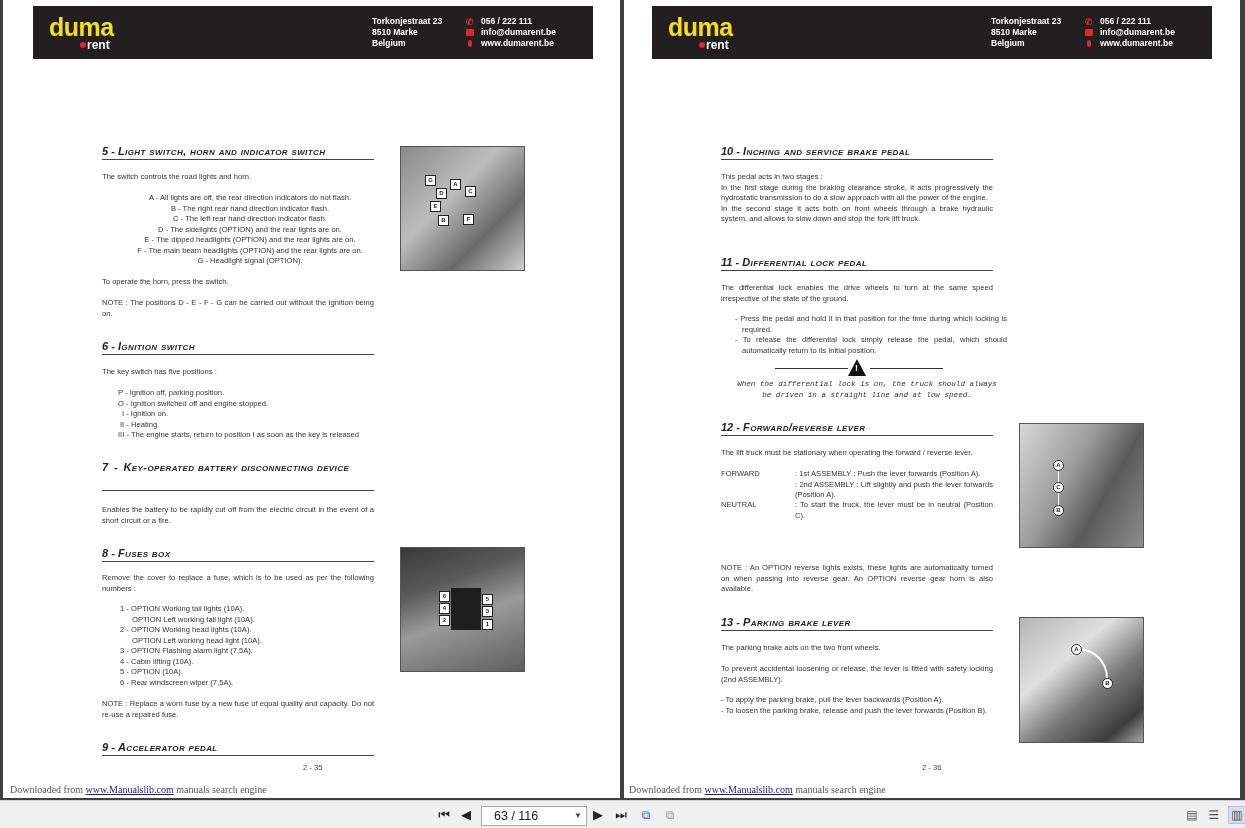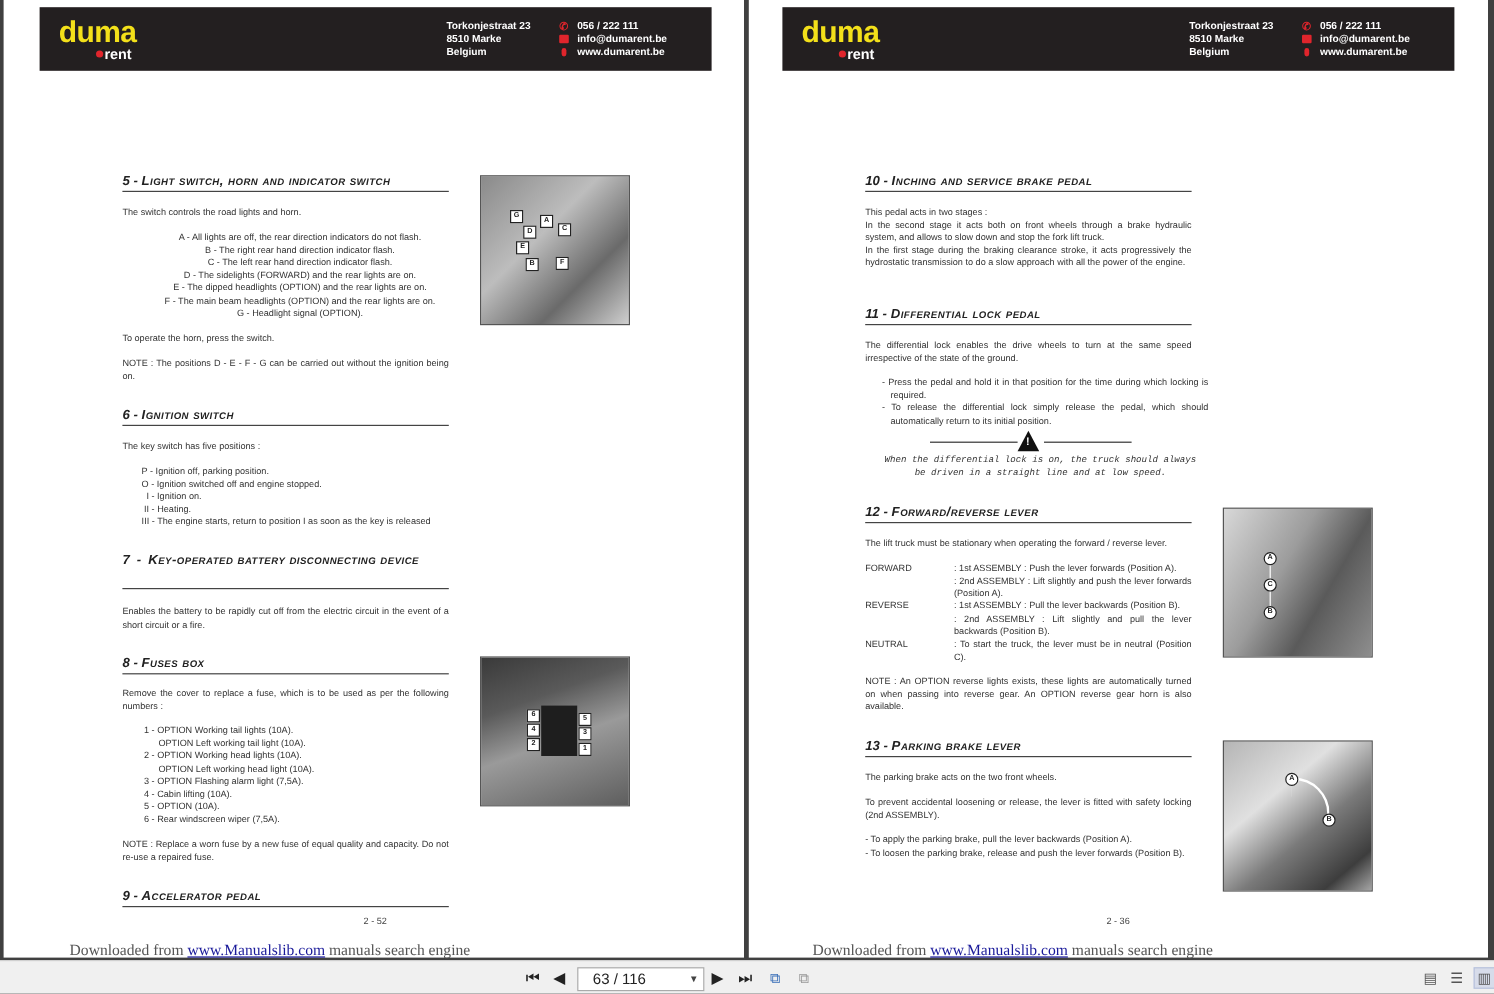--- a/index.html
+++ b/index.html
@@ -36,21 +36,21 @@
   .just { text-align:justify; }
   .photo {
     position:absolute; border:1px solid #555; overflow:hidden;
     background:linear-gradient(135deg,#8a8a8a 0%,#bdbdbd 40%,#6a6a6a 70%,#cfcfcf 100%);
   }
   .photo .lbl {
     position:absolute; width:9px; height:9px; background:#fff; border:1px solid #222;
     font-size:6px; line-height:9px; text-align:center; color:#222; font-weight:bold;
   }
   .pageno { position:absolute; font-size:7.6px; color:#444; }
-  .dl { position:absolute; font-family:"Liberation Serif", serif; font-size:13px; color:#555;margin-left:48px; }
+  .dl { position:absolute; font-family:"Liberation Serif", serif; font-size:10px; color:#555; }
   .dl a { color:#1a1a9a; text-decoration:underline; }
   .warn-line { position:absolute; height:1px; background:#333; }
   .warn-icon { position:absolute; width:0; height:0; border-left:9px solid transparent; border-right:9px solid transparent; border-bottom:17px solid #111; }
   .warn-icon span { position:absolute; left:-2px; top:4px; color:#fff; font-size:9px; font-weight:bold; }
   .it { font-style:italic; text-align:center;font-family:Liberation Mono, monospace; }
 
   .toolbar {
     position:absolute; left:0; top:800px; width:1245px; height:28px; background:#f0f0f0;
     border-top:1px solid #d0d0d0;
   }
@@ -89,21 +89,21 @@
     </div>
 
     <div class="h" style="left:99px;top:145px;width:272px;">
       <span>5 - </span><span class="sc">Light switch, horn and indicator switch</span>
     </div>
     <div class="p" style="left:99px;top:172px;width:275px;">The switch controls the road lights and horn.</div>
     <div class="p" style="left:117px;top:193px;width:260px;text-align:center;">
       <div>A - All lights are off, the rear direction indicators do not flash.</div>
       <div>B - The right rear hand direction indicator flash.</div>
       <div>C - The left rear hand direction indicator flash.</div>
-      <div>D - The sidelights (FORWARD) and the rear lights are on.</div>
+      <div>D - The sidelights (OPTION) and the rear lights are on.</div>
       <div>E - The dipped headlights (OPTION) and the rear lights are on.</div>
       <div>F - The main beam headlights (OPTION) and the rear lights are on.</div>
       <div>G - Headlight signal (OPTION).</div>
     </div>
     <div class="p" style="left:99px;top:277px;width:275px;">To operate the horn, press the switch.</div>
     <div class="p just" style="left:99px;top:298px;width:272px;">
       <span>NOTE :</span> <span>The positions D - E - F - G can be carried out without the ignition being on.</span>
     </div>
     <div class="photo" style="left:397px;top:146px;width:123px;height:123px;">
       <span class="lbl" style="left:24px;top:28px;">G</span>
@@ -154,21 +154,21 @@
       <span class="lbl" style="left:38px;top:67px;">2</span>
       <span class="lbl" style="left:81px;top:46px;">5</span>
       <span class="lbl" style="left:81px;top:58px;">3</span>
       <span class="lbl" style="left:81px;top:71px;">1</span>
     </div>
 
     <div class="h" style="left:99px;top:741px;width:272px;">
       <span>9 - </span><span class="sc">Accelerator pedal</span>
     </div>
 
-    <div class="pageno" style="left:300px;top:763px;">2 - 52</div>
+    <div class="pageno" style="left:300px;top:763px;">2 - 35</div>
     <div class="dl" style="left:7px;top:784px;">
       <span>Downloaded from </span><a>www.Manualslib.com</a><span> manuals search engine</span>
     </div>
   </div>
 
   <div class="page" id="page-right">
     <div class="banner" style="left:28px;">
       <div class="logo">
         <span class="duma">duma</span>
         <span class="dot"></span>
@@ -184,22 +184,22 @@
         <div class="row"><span class="ic ic-mail"></span><span>info@dumarent.be</span></div>
         <div class="row"><span class="ic ic-web"></span><span>www.dumarent.be</span></div>
       </div>
     </div>
 
     <div class="h" style="left:97px;top:145px;width:272px;">
       <span>10 - </span><span class="sc">Inching and service brake pedal</span>
     </div>
     <div class="p just" style="left:97px;top:172px;width:272px;">
       <div>This pedal acts in two stages :</div>
+      <div>In the first stage during the braking clearance stroke, it acts progressively the hydrostatic transmission to do a slow approach with all the power of the engine.</div>
       <div>In the second stage it acts both on front wheels through a brake hydraulic system, and allows to slow down and stop the fork lift truck.</div>
-      <div>In the first stage during the braking clearance stroke, it acts progressively the hydrostatic transmission to do a slow approach with all the power of the engine.</div>
     </div>
 
     <div class="h" style="left:97px;top:256px;width:272px;">
       <span>11 - </span><span class="sc">Differential lock pedal</span>
     </div>
     <div class="p just" style="left:97px;top:283px;width:272px;">The differential lock enables the drive wheels to turn at the same speed irrespective of the state of the ground.</div>
     <div class="p just" style="left:111px;top:314px;width:272px;">
       <div style="padding-left:7px;text-indent:-7px;">- Press the pedal and hold it in that position for the time during which locking is required.</div>
       <div style="padding-left:7px;text-indent:-7px;">- To release the differential lock simply release the pedal, which should automatically return to its initial position.</div>
     </div>
@@ -213,27 +213,20 @@
     <div class="h" style="left:97px;top:421px;width:272px;">
       <span>12 - </span><span class="sc">Forward/reverse lever</span>
     </div>
     <div class="p" style="left:97px;top:448px;width:275px;">The lift truck must be stationary when operating the forward / reverse lever.</div>
     <div class="p" style="left:97px;top:469px;width:272px;">
       <div style="position:relative;height:31px;">
         <span style="position:absolute;left:0;top:0;">FORWARD</span>
         <div class="just" style="position:absolute;left:74px;top:0;width:198px;">
           <div>: 1st ASSEMBLY : Push the lever forwards (Position A).</div>
           <div>: 2nd ASSEMBLY : Lift slightly and push the lever forwards (Position A).</div>
-        </div>
-      </div>
-      <div style="position:relative;height:32px;">
-        <span style="position:absolute;left:0;top:0;">REVERSE</span>
-        <div class="just" style="position:absolute;left:74px;top:0;width:198px;">
-          <div>: 1st ASSEMBLY : Pull the lever backwards (Position B).</div>
-          <div>: 2nd ASSEMBLY : Lift slightly and pull the lever backwards (Position B).</div>
         </div>
       </div>
       <div style="position:relative;height:22px;">
         <span style="position:absolute;left:0;top:0;">NEUTRAL</span>
         <div class="just" style="position:absolute;left:74px;top:0;width:198px;">
           <div>: To start the truck, the lever must be in neutral (Position C).</div>
         </div>
       </div>
     </div>
     <div class="p just" style="left:97px;top:563px;width:272px;">

